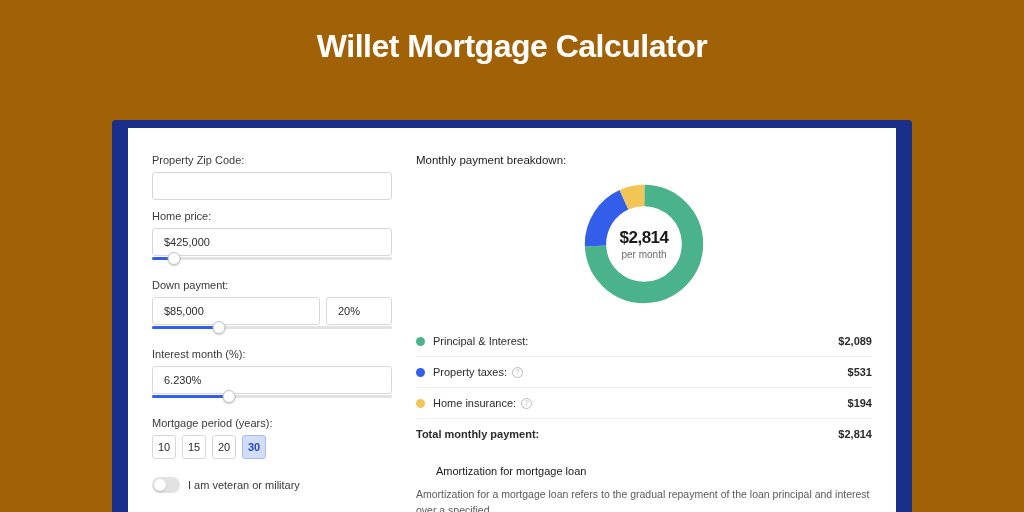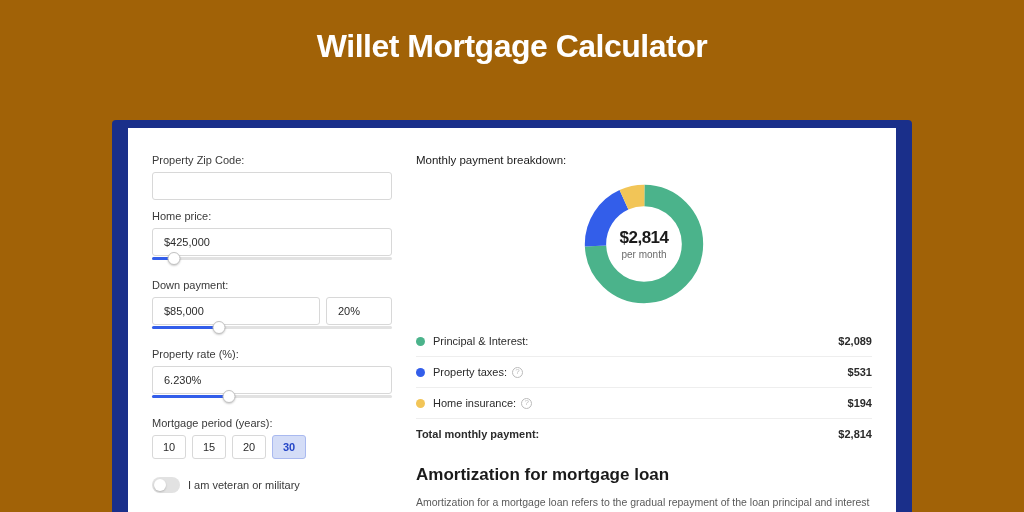--- a/index.html
+++ b/index.html
@@ -20,21 +20,21 @@
   .slider-row { position: relative; width: 100%; height: 14px; margin-top: -1px; margin-bottom: 4px; }
   .slider-track { position: absolute; left: 0; top: 2px; height: 3px; background: #e2e2e2; border-radius: 2px; width: 100%; }
   .slider-fill { position: absolute; left: 0; top: 2px; height: 3px; background: #335eea; border-radius: 2px; }
   .slider-thumb { position: absolute; top: -3px; width: 13px; height: 13px; background: #fff; border: 1px solid #c2c2c2; border-radius: 50%; box-shadow: 0 1px 2px rgba(0,0,0,0.2); transform: translateX(-50%); }
 
   .dp-row { display: flex; gap: 6px; }
   .dp-amt { flex: 1; }
   .dp-pct { width: 66px; }
 
   .period-row { display: flex; gap: 6px; margin-top: 4px; }
-  .period-btn { width: 34px; height: 24px; border: 1px solid #d8d8d8; border-radius: 3px; background: #fff; font-size: 11px; color: #2b2b2b; display: flex; align-items: center; justify-content: center; cursor: pointer; }
+  .period-btn { width: 24px; height: 24px; border: 1px solid #d8d8d8; border-radius: 3px; background: #fff; font-size: 11px; color: #2b2b2b; display: flex; align-items: center; justify-content: center; cursor: pointer; }
   .period-btn.active { background: #d4ddf7; border-color: #a9b9ef; color: #2546c7; font-weight: 600; }
 
   .vet-row { display: flex; align-items: center; gap: 8px; margin-top: 18px; font-size: 11px; color: #3a3a3a; }
   .toggle { width: 28px; height: 16px; background: #e2e2e2; border-radius: 10px; position: relative; }
   .toggle-knob { width: 12px; height: 12px; background: #fff; border-radius: 50%; position: absolute; top: 2px; left: 2px; box-shadow: 0 1px 2px rgba(0,0,0,0.2); }
 
   .section-title { font-size: 11.5px; font-weight: 400; color: #1a1a1a; margin-bottom: 14px; }
   .donut-wrap { display: flex; justify-content: center; margin: 6px 0 18px 0; }
   .donut { position: relative; width: 128px; height: 128px; }
   .donut svg { width: 128px; height: 128px; display: block; }
@@ -43,21 +43,21 @@
   .donut-sub { font-size: 10px; color: #6b6b6b; margin-top: 1px; }
 
   .legend-row { display: flex; align-items: center; padding: 9px 0; border-bottom: 1px solid #eee; font-size: 11px; color: #2b2b2b; }
   .legend-row.total { font-weight: 700; border-bottom: none; }
   .dot { width: 9px; height: 9px; border-radius: 50%; margin-right: 8px; flex-shrink: 0; }
   .legend-label { flex: 1; display: flex; align-items: center; gap: 5px; }
   .info { width: 11px; height: 11px; border: 1px solid #bbb; border-radius: 50%; color: #bbb; font-size: 8px; display: inline-flex; align-items: center; justify-content: center; line-height: 1; }
   .legend-val { font-weight: 700; }
 
   .amort { margin-top: 16px; }
-  .amort-title { font-size: 17px; font-weight: 700; color: #1a1a1a; margin-bottom: 10px; }
+  .amort-title { font-size: 11px; font-weight: 400; color: #1a1a1a; margin-bottom: 10px; margin-left: 20px; }
   .amort-text { font-size: 10.5px; color: #5a5a5a; line-height: 1.5; }
 </style>
 </head>
 <body>
 
 <div class="bg">
   <h1 class="title">Willet Mortgage Calculator</h1>
   <div class="shadow-card"></div>
 
   <div class="card">
@@ -86,21 +86,21 @@
           <input class="input dp-pct" value="20%" style="">
         </div>
         <div class="slider-row">
           <div class="slider-track"></div>
           <div class="slider-fill" id="dp-fill" style="width: 28%;"></div>
           <div class="slider-thumb" id="dp-thumb" style="left: 28%;"></div>
         </div>
       </div>
 
       <div class="field">
-        <label class="label">Property rate (%):</label>
+        <label class="label">Interest month (%):</label>
         <input class="input" value="6.230%" style="">
         <div class="slider-row">
           <div class="slider-track"></div>
           <div class="slider-fill" id="ir-fill" style="width: 32%;"></div>
           <div class="slider-thumb" id="ir-thumb" style="left: 32%;"></div>
         </div>
       </div>
 
       <div class="field">
         <label class="label">Mortgage period (years):</label>

